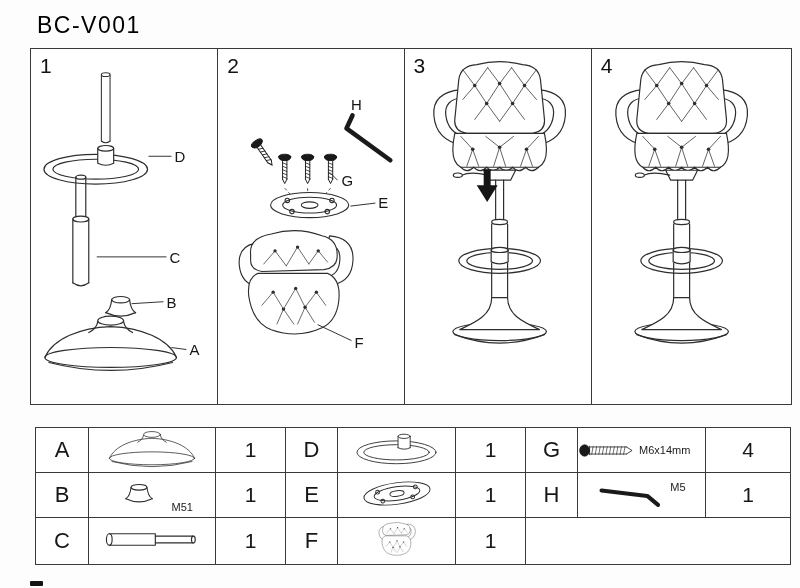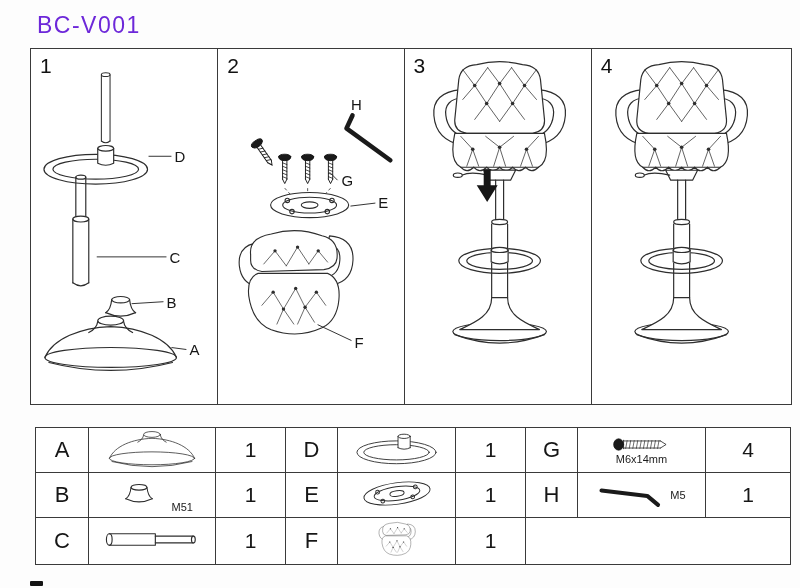--- a/index.html
+++ b/index.html
@@ -1,33 +1,33 @@
 <!DOCTYPE html>
 <html><head>
 <meta charset="utf-8">
 <style>
   html,body{margin:0;padding:0}
   body{width:800px;height:588px;position:relative;overflow:hidden;background:#fdfdfd;
        font-family:"Liberation Sans","DejaVu Sans",sans-serif;color:#161616}
-  .title{position:absolute;left:37px;top:12px;font-size:23px;letter-spacing:1.5px;color:#6d28d9}
+  .title{position:absolute;left:37px;top:12px;font-size:23px;letter-spacing:1.5px;color:#000000}
   .panels{position:absolute;left:30px;top:48px;width:760px;height:355px;display:flex;border:1.3px solid #3a3a3a;background:#fff}
   .panel{position:relative;height:100%}
   .panel+.panel{border-left:1.3px solid #3a3a3a}
   .p1{width:187px}.p2{width:186px}.p3{width:187px}.p4{width:200px}
   .panel-num{position:absolute;left:9px;top:5px;font-size:21px;color:#111}
   .scene{position:absolute;left:0;top:0;width:100%;height:100%}
   .parts-table{position:absolute;left:35px;top:427px;border-collapse:collapse;background:#fff}
   .parts-table td{border:1.3px solid #3a3a3a;padding:0;text-align:center;vertical-align:middle}
   .cell-letter{font-size:22px}
   .cell-qty{font-size:21px}
   .cell-icon{position:relative}
   .note{font-size:11px;line-height:1;color:#1b1b1b}
   .note-br{position:absolute;right:22px;bottom:4px}
-  .g-stack{display:flex;flex-direction:column;align-items:center;gap:1px}
-  .h-row{display:flex;align-items:center;justify-content:center;gap:3px}
+  .g-stack{display:flex;flex-direction:row;align-items:center;gap:1px}
+  .h-row{display:flex;align-items:flex-start;justify-content:center;gap:3px}
   .e-tilt{transform:rotate(-8deg)}
   .artifact{position:absolute;left:30px;top:581px;width:13px;height:5px;background:#141414;border-radius:1px}
   svg text{font-family:"Liberation Sans","DejaVu Sans",sans-serif;fill:#161616}
 </style>
 </head>
 <body>
 
 <svg width="0" height="0" style="position:absolute" aria-hidden="true">
   <defs>
     <symbol id="sym-pole" viewBox="0 0 16 85">

